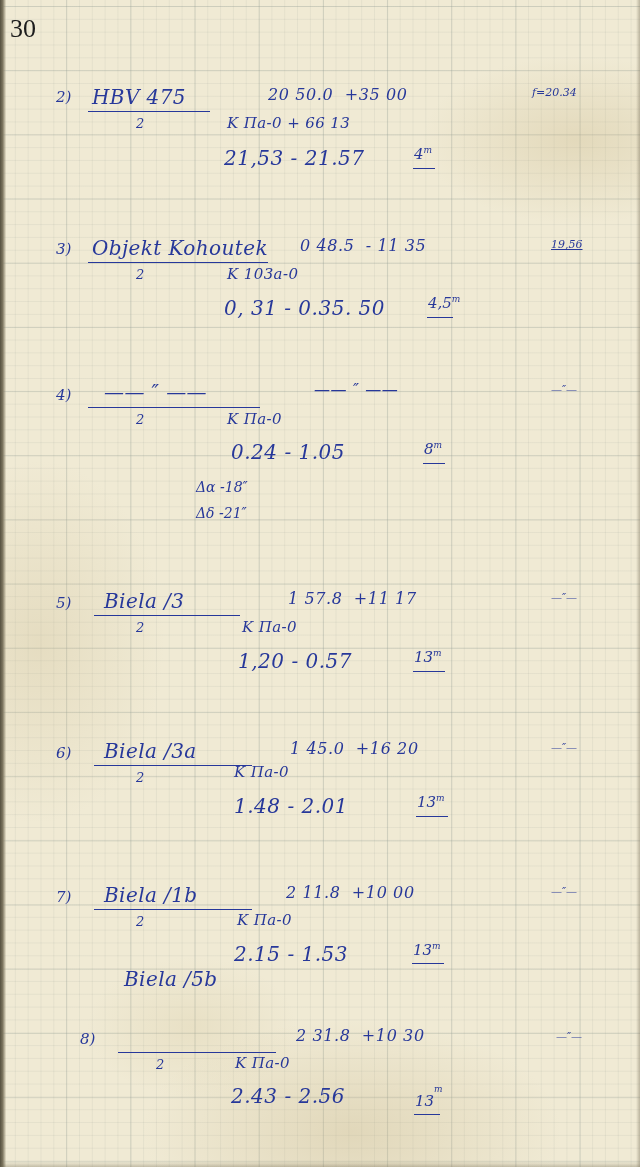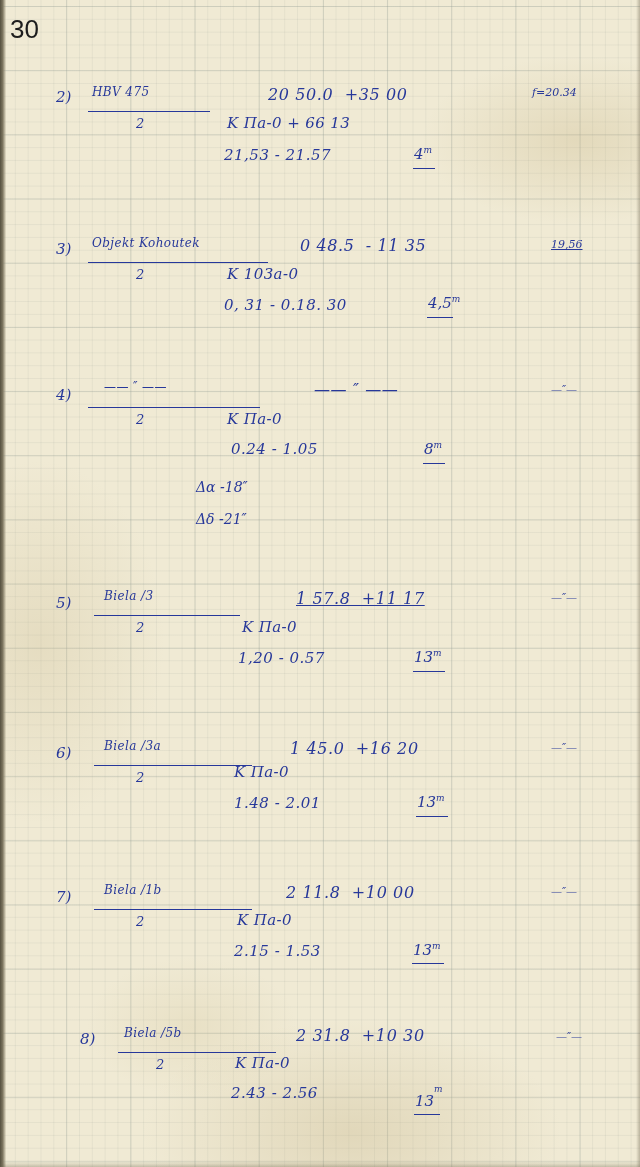--- a/index.html
+++ b/index.html
@@ -68,36 +68,36 @@
     position: absolute;
     color: #27389a;
     font-family: "DejaVu Serif", serif;
     font-style: italic;
     white-space: pre;
   }
   .pagenum {
     position: absolute;
     left: 10px;
     top: 14px;
-    font-family: Liberation Sans, sans-serif;
+    font-family: Liberation Serif, serif;
     font-style: normal;
     font-size: 26px;
     color: #1d1d1d;
     letter-spacing: 0px;
   }
 
   .entry { position: absolute; left: 0; right: 0; }
 
   .num      { position: absolute; font-size: 15px; }
-  .title    { position: absolute; font-size: 12px; letter-spacing: .4px; }
+  .title    { position: absolute; font-size: 20px; letter-spacing: .4px; }
   .titleul  { position: absolute; border-bottom: 1.6px solid #27389a; }
   .denom    { position: absolute; font-size: 13px; }
   .coord    { position: absolute; font-size: 16px; letter-spacing: .6px; text-align: center; }
   .plate    { position: absolute; font-size: 15px; letter-spacing: .4px; }
-  .times    { position: absolute; font-size: 15px; letter-spacing: .5px; }
+  .times    { position: absolute; font-size: 20px; letter-spacing: .5px; }
   .dur      { position: absolute; font-size: 15px; }
   .durul    { position: absolute; border-bottom: 1.6px solid #27389a; }
   .right    { position: absolute; font-size: 11px; }
   .sup      { font-size: 9px; vertical-align: super; letter-spacing: 0; }
   .extra    { position: absolute; font-size: 14px; }
 </style>
 </head>
 <body>
 
 <div class="page">
@@ -122,46 +122,46 @@
   </div>
 
   <div class="entry">
     <div class="ink num" style="left:56px;  top:240px;">3)</div>
     <div class="ink title" style="left:92px;  top:236px;">Objekt Kohoutek</div>
     <div class="titleul" style="left:88px;  top:262px; width:180px;"></div>
     <div class="ink denom" style="left:136px; top:267px;">2</div>
     <div class="ink coord" style="left:300px; top:236px;">0 48.5  - 11 35</div>
     <div class="ink right" style="left:551px; top:238px;text-decoration:underline;">19,56</div>
     <div class="ink plate" style="left:227px; top:265px;">K 103a-0</div>
-    <div class="ink times" style="left:224px; top:296px;">0, 31 - 0.18. 30</div>
+    <div class="ink times" style="left:224px; top:296px;">0, 31 - 0.35. 50</div>
     <div class="ink dur" style="left:428px; top:294px;"><span>4,5</span><span class="sup">m</span></div>
     <div class="durul" style="left:427px; top:317px; width:26px;"></div>
   </div>
 
   <div class="entry">
     <div class="ink num" style="left:56px;  top:386px;">4)</div>
     <div class="ink title" style="left:104px; top:380px;">—— ″ ——</div>
     <div class="titleul" style="left:88px;  top:407px; width:172px;"></div>
     <div class="ink denom" style="left:136px; top:412px;">2</div>
     <div class="ink coord" style="left:314px; top:380px;">—— ″ ——</div>
     <div class="ink right" style="left:551px; top:383px;">—″—</div>
     <div class="ink plate" style="left:227px; top:410px;">K Πa-0</div>
     <div class="ink times" style="left:231px; top:440px;">0.24 - 1.05</div>
     <div class="ink dur" style="left:424px; top:440px;"><span>8</span><span class="sup">m</span></div>
     <div class="durul" style="left:423px; top:463px; width:22px;"></div>
     <div class="ink extra" style="left:196px; top:479px;">Δα -18″</div>
-    <div class="ink extra" style="left:196px; top:505px;margin-top:6px;">Δδ -21″</div>
+    <div class="ink extra" style="left:196px; top:505px;">Δδ -21″</div>
   </div>
 
   <div class="entry">
     <div class="ink num" style="left:56px;  top:594px;">5)</div>
     <div class="ink title" style="left:104px; top:589px;">Biela /3</div>
     <div class="titleul" style="left:94px;  top:615px; width:146px;"></div>
     <div class="ink denom" style="left:136px; top:620px;">2</div>
-    <div class="ink coord" style="left:296px; top:589px;text-decoration:underline;">1 57.8  +11 17</div>
+    <div class="ink coord" style="left:288px; top:589px;">1 57.8  +11 17</div>
     <div class="ink right" style="left:551px; top:591px;">—″—</div>
     <div class="ink plate" style="left:242px; top:618px;">K Πa-0</div>
     <div class="ink times" style="left:238px; top:649px;">1,20 - 0.57</div>
     <div class="ink dur" style="left:414px; top:648px;"><span>13</span><span class="sup">m</span></div>
     <div class="durul" style="left:413px; top:671px; width:32px;"></div>
   </div>
 
   <div class="entry">
     <div class="ink num" style="left:56px;  top:744px;">6)</div>
     <div class="ink title" style="left:104px; top:739px;">Biela /3a</div>
@@ -183,21 +183,21 @@
     <div class="ink coord" style="left:286px; top:883px;">2 11.8  +10 00</div>
     <div class="ink right" style="left:551px; top:885px;">—″—</div>
     <div class="ink plate" style="left:237px; top:911px;">K Πa-0</div>
     <div class="ink times" style="left:234px; top:942px;">2.15 - 1.53</div>
     <div class="ink dur" style="left:413px; top:941px;"><span>13</span><span class="sup">m</span></div>
     <div class="durul" style="left:412px; top:963px; width:32px;"></div>
   </div>
 
   <div class="entry">
     <div class="ink num" style="left:80px;  top:1030px;">8)</div>
-    <div class="ink title" style="left:124px; top:1026px;font-style:italic;">Biela /5b</div>
+    <div class="ink title" style="left:124px; top:967px;font-style:italic;">Biela /5b</div>
     <div class="titleul" style="left:118px; top:1052px; width:158px;"></div>
     <div class="ink denom" style="left:156px; top:1057px;">2</div>
     <div class="ink coord" style="left:296px; top:1026px;">2 31.8  +10 30</div>
     <div class="ink right" style="left:556px; top:1030px;">—″—</div>
     <div class="ink plate" style="left:235px; top:1054px;">K Πa-0</div>
     <div class="ink times" style="left:231px; top:1084px;">2.43 - 2.56</div>
     <div class="ink dur" style="left:415px; top:1092px;"><span>13</span><span class="sup" style="position:relative; top:-8px;">m</span></div>
     <div class="durul" style="left:414px; top:1114px; width:26px;"></div>
   </div>
 </div>

